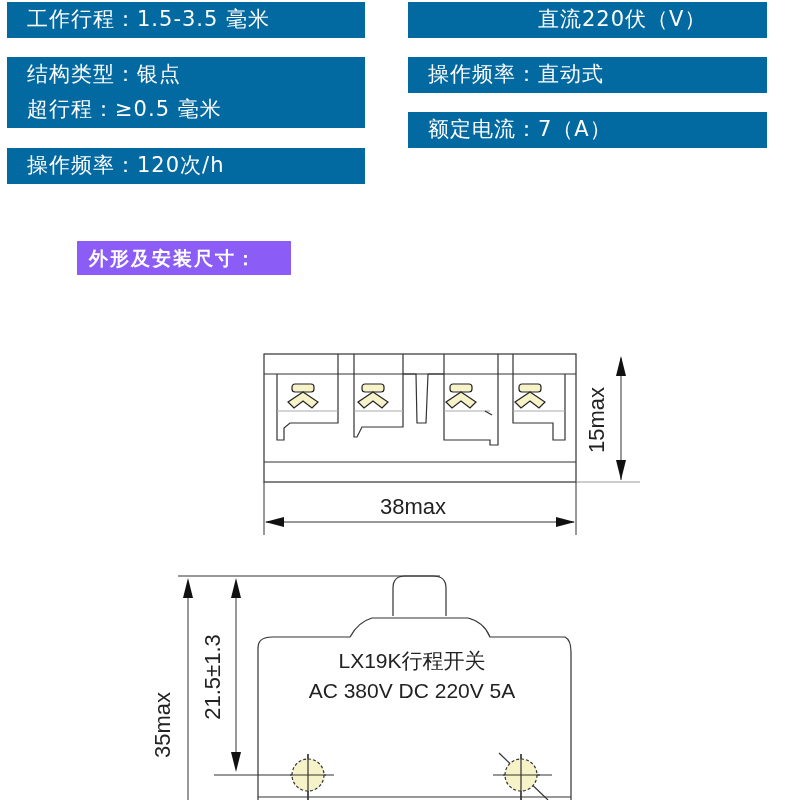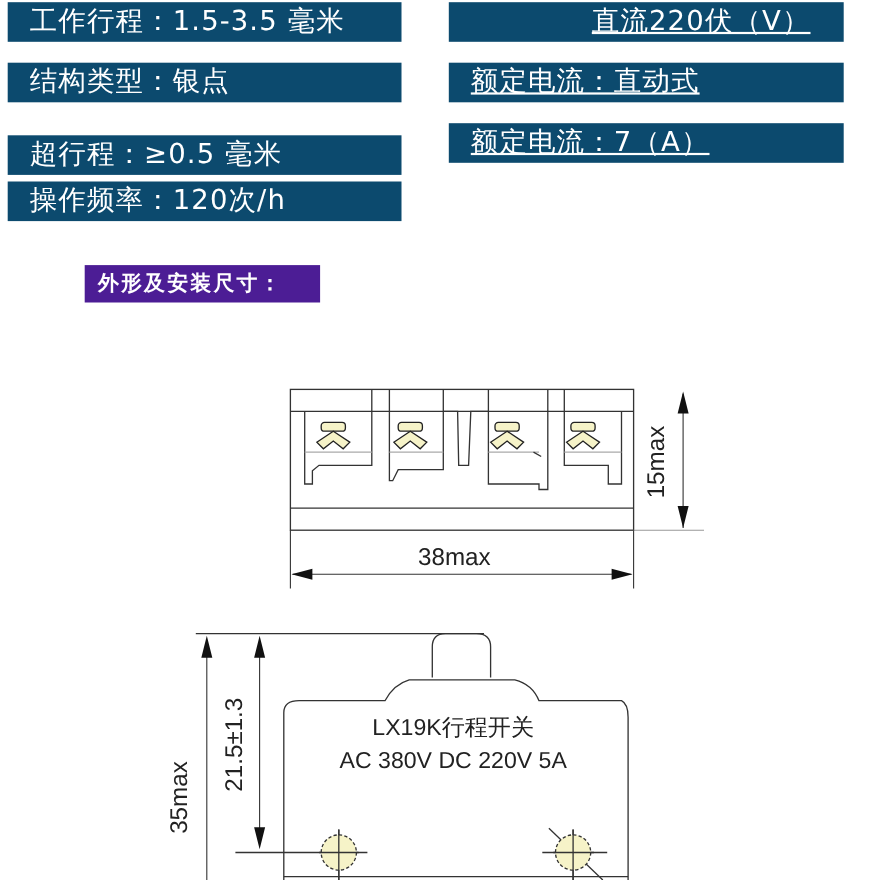--- a/index.html
+++ b/index.html
@@ -3,55 +3,55 @@
 <meta charset="utf-8">
 <style>
   html, body { margin: 0; padding: 0; }
   body {
     width: 800px; height: 800px; overflow: hidden; position: relative;
     background: #ffffff;
     font-family: "DejaVu Sans", "Liberation Sans", sans-serif;
   }
   .spec {
     position: absolute;
-    background: #0c4a6e;
+    background: #0369a1;
     color: #ffffff;
-    font-size: 25px;
+    font-size: 21px;
     line-height: 34px;
     height: 36px;
     box-sizing: border-box;
     padding-left: 20px;
     white-space: nowrap;
     letter-spacing: 1px;
   }
   .spec.left { left: 7px; width: 358px; }
-  .spec.right { left: 408px; width: 359px; text-decoration: underline; }
+  .spec.right { left: 408px; width: 359px; }
   .spec.center { padding-left: 0; text-align: center; padding-left: 130px; text-align: left; }
   .section-header {
     position: absolute; left: 77px; top: 241px;
     width: 214px; height: 34px;
-    background: #4c1d95; color: #fff;
+    background: #8b5cf6; color: #fff;
     font-size: 19px; line-height: 34px;
     padding-left: 12px; box-sizing: border-box;
     letter-spacing: 2px;
     font-weight: bold;
   }
   svg { position: absolute; left: 0; top: 0; }
   .dimtext { font-family: "Liberation Sans", sans-serif; fill: #222; }
 </style>
 </head>
 <body>
 
 <div class="spec left" style="top:2px;">工作行程：1.5-3.5 毫米</div>
 <div class="spec left" style="top:57px;">结构类型：银点</div>
-<div class="spec left" style="top:123px;">超行程：≥0.5 毫米</div>
-<div class="spec left" style="top:165px;">操作频率：120次/h</div>
+<div class="spec left" style="top:92px;">超行程：≥0.5 毫米</div>
+<div class="spec left" style="top:148px;">操作频率：120次/h</div>
 
 <div class="spec right center" style="top:2px;">直流220伏（V）</div>
-<div class="spec right" style="top:57px;">额定电流：直动式</div>
+<div class="spec right" style="top:57px;">操作频率：直动式</div>
 <div class="spec right" style="top:112px;">额定电流：7（A）</div>
 
 <div class="section-header">外形及安装尺寸：</div>
 
 <svg width="800" height="800" style="pointer-events:none;">
   <g stroke="#333" stroke-width="1.2" fill="none">
 
     <rect x="264" y="354" width="312" height="128"></rect>
     <line x1="264" y1="462" x2="576" y2="462"></line>
 

